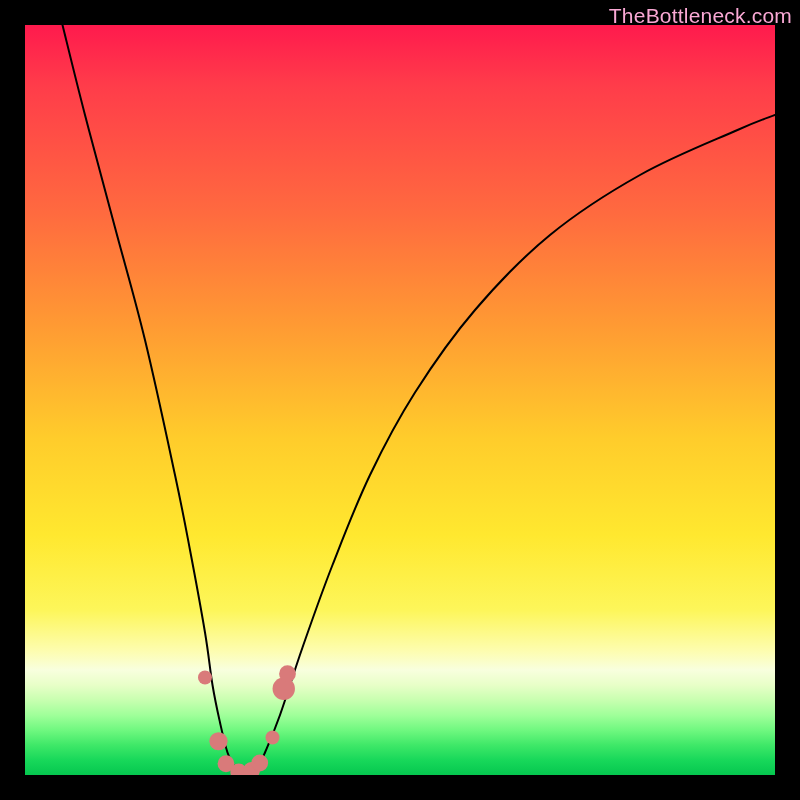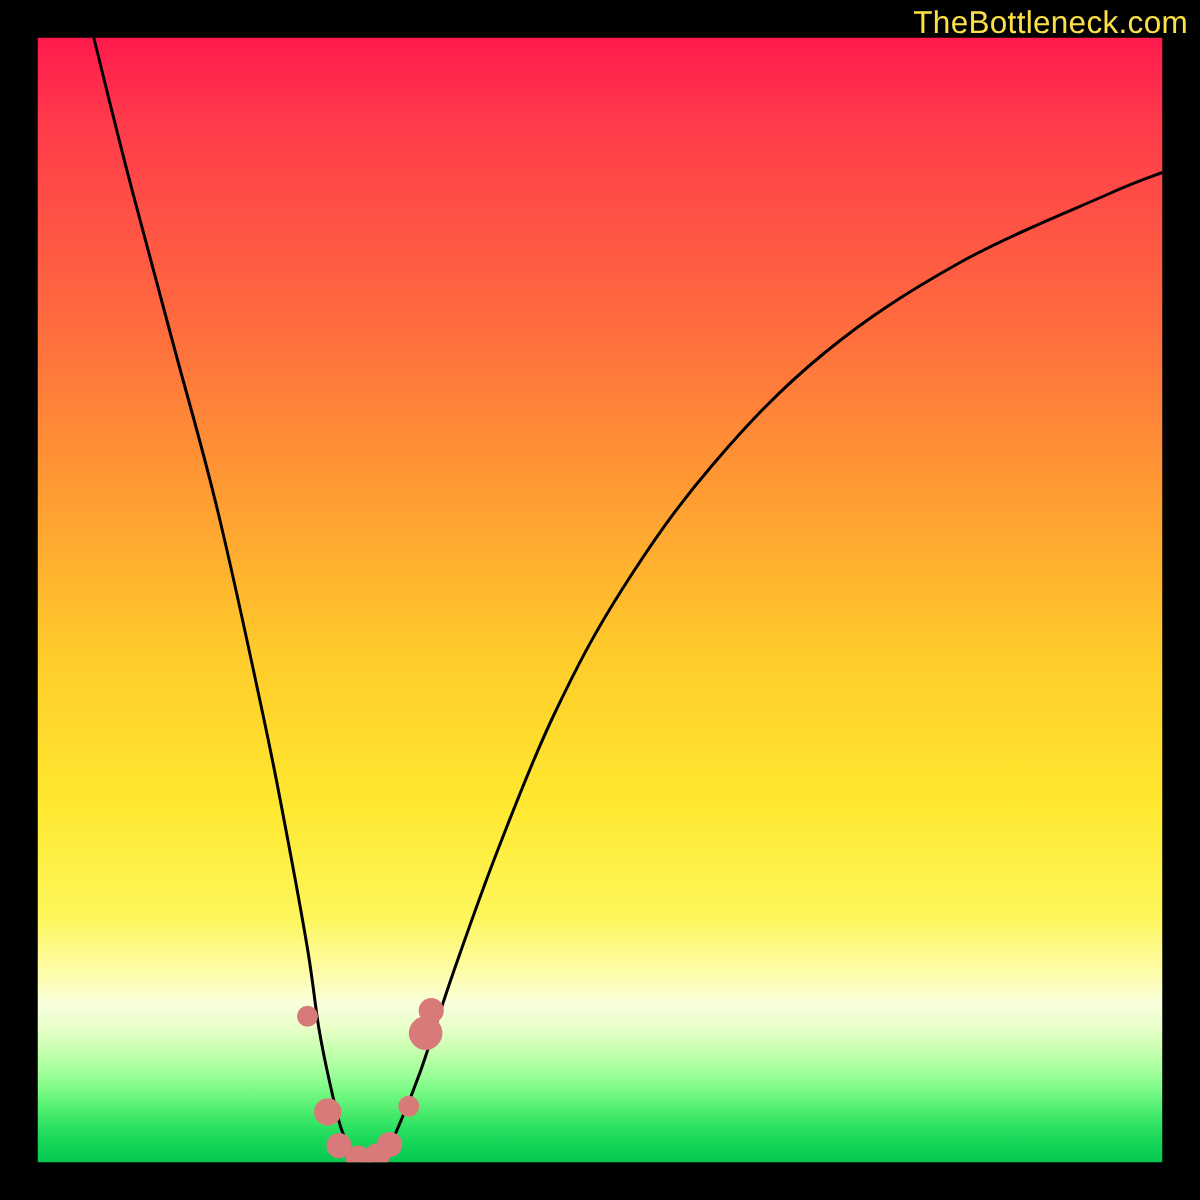--- a/index.html
+++ b/index.html
@@ -45,21 +45,21 @@
       #70f880 94%,
       #3fe868 96%,
       #18d85a 98%,
       #05c74f 100%
     );
   }
   .watermark {
     position: absolute;
     top: 4px;
     right: 8px;
-    color: #fde047;
+    color: #f9a8d4;
     font-size: 21px;
     letter-spacing: 0.2px;
     user-select: none;
   }
   svg.curve {
     position: absolute;
     inset: 0;
   }
   .marker {
     fill: #d97a7a;

